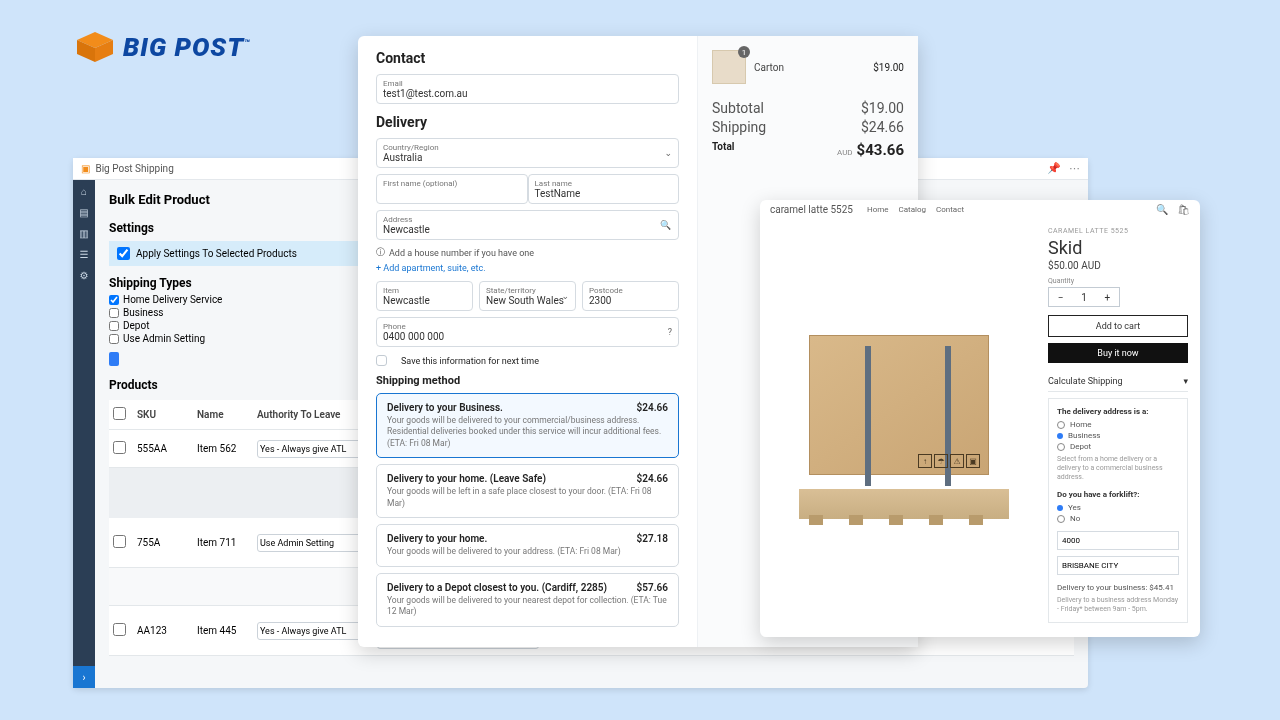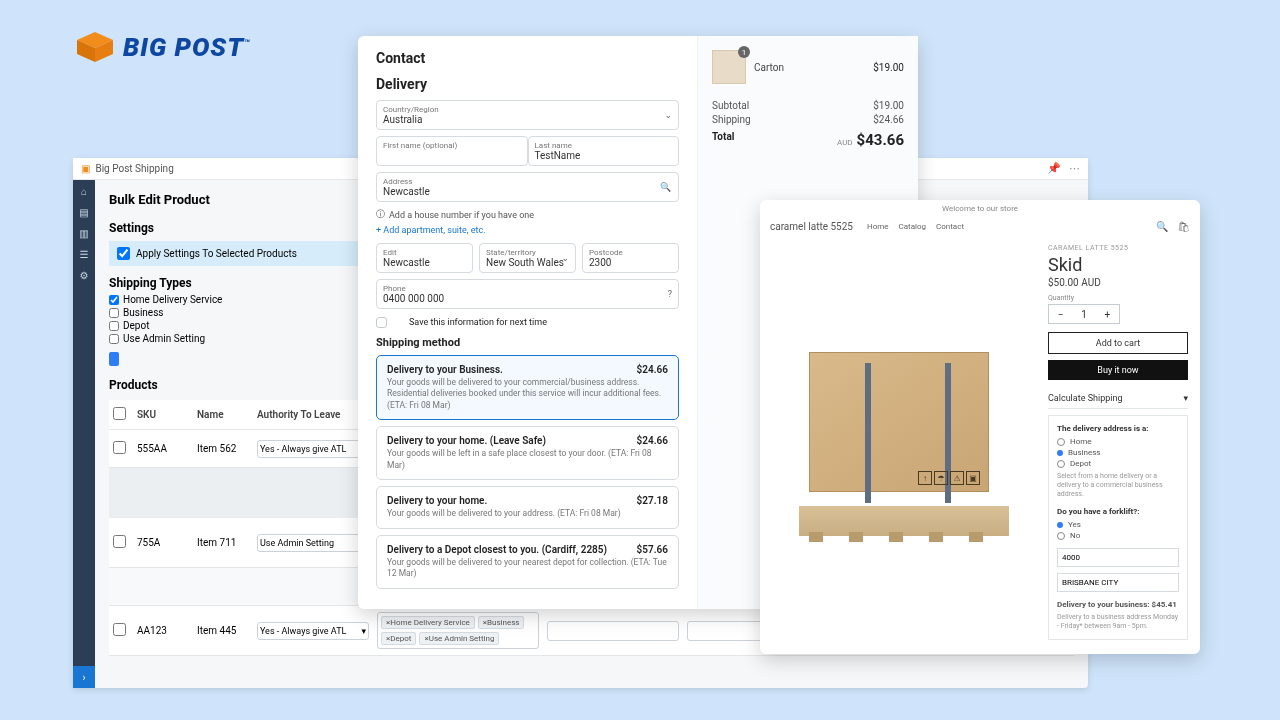--- a/index.html
+++ b/index.html
@@ -44,34 +44,34 @@
 .fld{border:1px solid #d5dbe1;border-radius:4px;padding:4px 6px;margin-bottom:6px;position:relative;background:#fff}
 .fld .lab{font-size:8px;color:#777}
 .fld .val{font-size:10px;color:#333}
 .fld .chev{position:absolute;right:6px;top:50%;transform:translateY(-50%);font-size:9px;color:#666}
 .row2{display:flex;}
 .row2>*{flex:1}
 .row3{display:flex;gap:6px}
 .row3>*{flex:1}
 .hint{font-size:9px;color:#555;margin:4px 0;display:flex;gap:4px;align-items:center}
 .link{color:#1976d2;font-size:9px;margin:2px 0 8px;display:block}
-.save-row{display:flex;gap:22px;font-size:9px;margin:8px 0}
+.save-row{display:flex;align-items:center;gap:14px;font-size:9px;margin:8px 0}
 .save-row .cbx{width:11px;height:11px;border:1px solid #c3cbd3;border-radius:3px}
 .ship-method-h{font-size:11px;font-weight:700;margin:8px 0 6px}
 .radio-card{border:1px solid #d5dbe1;border-radius:5px;padding:8px 10px;margin-bottom:6px;position:relative}
 .radio-card.sel{border:1px solid #1976d2;background:#f3f9ff}
 .radio-card .r-title{font-size:10px;font-weight:600}
 .radio-card .r-desc{font-size:8.5px;color:#777;margin-top:2px;line-height:1.35}
 .radio-card .r-price{position:absolute;right:10px;top:8px;font-size:10px;font-weight:600}
 .cart-line{display:flex;align-items:center;gap:8px;margin-bottom:16px}
 .cart-thumb{width:34px;height:34px;background:#e8dcc9;border:1px solid #d7c9ae;position:relative}
 .cart-thumb::after{content:"1";position:absolute;right:-5px;top:-5px;background:#666;color:#fff;border-radius:50%;width:12px;height:12px;font-size:8px;display:flex;align-items:center;justify-content:center}
 .cart-name{font-size:10px;color:#444}
 .cart-price{margin-left:auto;font-size:10px}
-.sum-row{display:flex;justify-content:space-between;font-size:10px;color:#555;margin:3px 0}
+.sum-row{display:flex;justify-content:space-between;font-size:14px;color:#555;margin:3px 0}
 .sum-total{display:flex;justify-content:space-between;font-weight:700;margin-top:6px}
 .sum-total .cur{font-size:8px;color:#888;margin-right:4px;font-weight:400}
 
 .store{position:absolute;left:760px;top:200px;width:440px;background:#fff;border-radius:6px;box-shadow:0 6px 20px rgba(0,0,0,.18);font-size:9px;color:#333;overflow:hidden}
 .store .announce{text-align:center;font-size:8px;color:#888;padding:4px}
 .store .nav{display:flex;align-items:center;padding:4px 10px;border-bottom:0}
 .store .brand{font-size:10px;color:#555}
 .store .links{display:flex;gap:10px;margin-left:14px;font-size:8px;color:#666}
 .store .nav-ico{margin-left:auto;display:flex;gap:8px;color:#666;font-size:10px}
 .store .main{display:flex;gap:12px;padding:8px 12px 14px}
@@ -95,21 +95,21 @@
 .btn-solid{background:#111;color:#fff;text-align:center;padding:5px;font-size:9px;margin-top:6px}
 .calc-head{display:flex;justify-content:space-between;border-bottom:1px solid #e3e7ea;padding:5px 0;font-size:9px;margin-top:8px}
 .calc-box{border:1px solid #e3e7ea;padding:8px;margin-top:6px;font-size:8px;color:#555}
 .calc-box .q{font-weight:700;color:#333;margin-bottom:4px}
 .r-opt{display:flex;align-items:center;gap:5px;margin:2px 0}
 .r-opt .c{width:8px;height:8px;border:1px solid #888;border-radius:50%}
 .r-opt .c.on{border:3px solid #2e7cf6;width:4px;height:4px}
 .note{font-size:7px;color:#999;margin-top:4px;line-height:1.3}
 .inp{border:1px solid #d5dbe1;padding:4px;font-size:8px;margin-top:6px;width:100%;background:#fff}
 .quote{font-size:8px;margin-top:8px}
-.quote b{font-weight:700}
+.quote b{font-weight:400}
 </style>
 </head>
 <body>
 
 <div class="logo">
   <svg width="40" height="34" viewBox="0 0 40 34">
     <polygon points="20,2 38,10 20,18 2,10" fill="#f28c1a"></polygon>
     <polygon points="2,10 20,18 20,32 2,24" fill="#d9740a"></polygon>
     <polygon points="38,10 20,18 20,32 38,24" fill="#e67e12"></polygon>
   </svg>
@@ -270,20 +270,24 @@
     </div>
           </div>
       </div>
     </div>
   </div>
 </div>
 
 <div class="checkout">
   <div class="checkout-left">
     <div class="h">Contact</div>
+    <div class="fld">
+      <div class="lab">Email</div>
+      <div class="val">test1@test.com.au</div>
+    </div>
     <div class="h" style="margin-top:10px">Delivery</div>
     <div class="fld">
       <div class="lab">Country/Region</div>
       <div class="val">Australia</div>
       <span class="chev">⌄</span>
     </div>
     <div class="row2">
       <div class="fld">
         <div class="lab">First name (optional)</div>
         <div class="val"></div>
@@ -298,21 +302,21 @@
       <div class="val">Newcastle</div>
       <span class="chev">🔍</span>
     </div>
     <div class="hint">
         <span>ⓘ</span>
         <span>Add a house number if you have one</span>
       </div>
     <span class="link">+ Add apartment, suite, etc.</span>
     <div class="row3">
       <div class="fld">
-        <div class="lab">Edit</div>
+        <div class="lab">Item</div>
         <div class="val">Newcastle</div>
       </div>
       <div class="fld">
         <div class="lab">State/territory</div>
         <div class="val">New South Wales</div>
         <span class="chev">⌄</span>
       </div>
       <div class="fld">
         <div class="lab">Postcode</div>
         <div class="val">2300</div>
@@ -366,21 +370,20 @@
         <span>$24.66</span>
       </div>
     <div class="sum-total">
         <span>Total</span>
         <span><span class="cur">AUD</span><span style="font-size:15px">$43.66</span></span>
       </div>
   </div>
 </div>
 
 <div class="store">
-  <div class="announce">Welcome to our store</div>
   <div class="nav">
     <span class="brand">caramel latte 5525</span>
     <div class="links">
       <span>Home</span>
       <span>Catalog</span>
       <span>Contact</span>
     </div>
     <div class="nav-ico">
       <span>🔍</span>
       <span>🛍</span>

